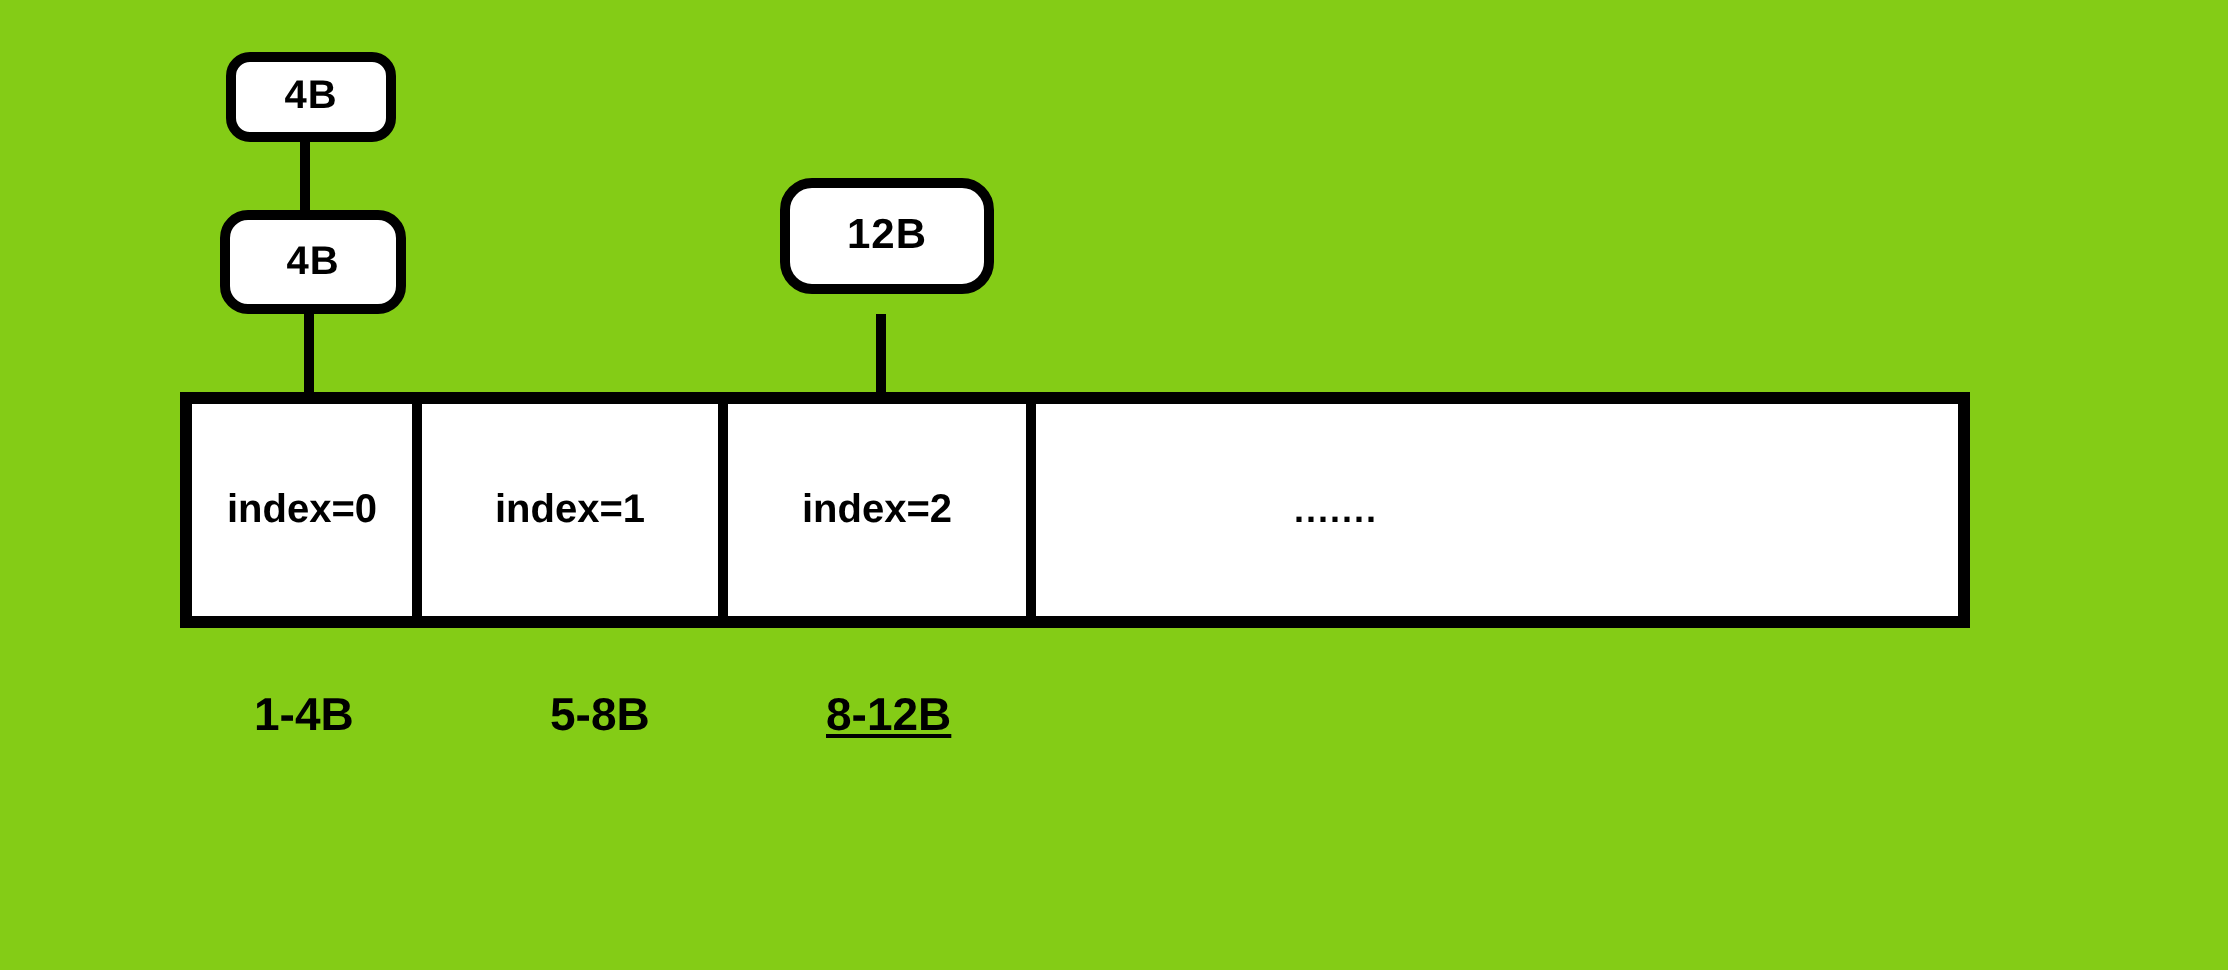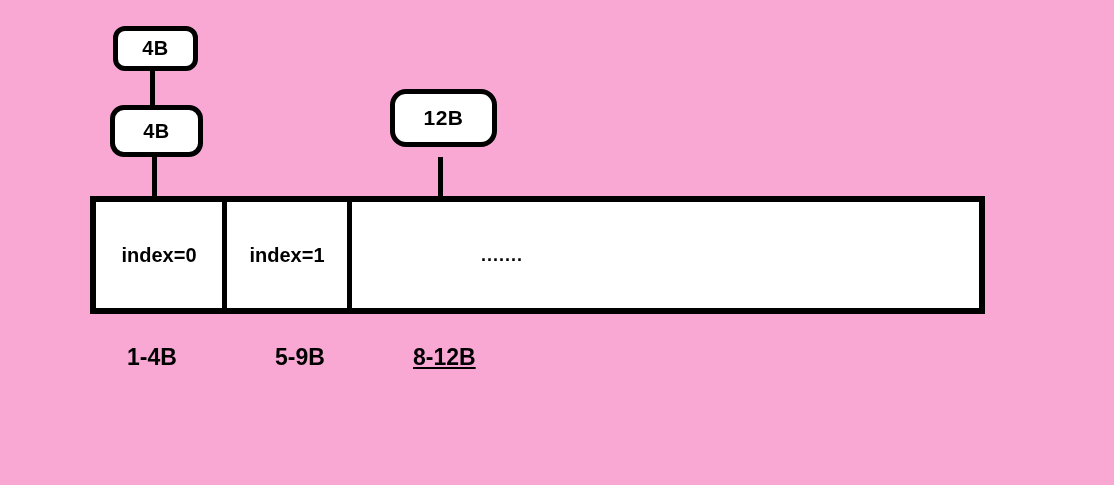--- a/index.html
+++ b/index.html
@@ -11,21 +11,21 @@
     width: 1114px;
     height: 485px;
     position: relative;
     overflow: hidden;
     font-family: "Liberation Sans", sans-serif;
     color: #000000;
   }
   .canvas {
     position: absolute;
     inset: 0;
-    background: #f9a8d4;
+    background: #84cc16;
   }
   
   .block {
     position: absolute;
     box-sizing: border-box;
     background: #ffffff;
     border: 5px solid #000000;
     display: flex;
     align-items: center;
     justify-content: center;
@@ -61,22 +61,22 @@
     box-sizing: border-box;
     border-right: 5px solid #000000;
     display: flex;
     align-items: center;
     justify-content: center;
     font-weight: 700;
     font-size: 20px;
     white-space: nowrap;
   }
   .cell:last-child { border-right: none; }
-  #cell-0    { width: 131px; }
-  #cell-1    { width: 125px; }
+  #cell-0    { width: 115px; }
+  #cell-1    { width: 153px; }
   #cell-2    { width: 154px; }
   #cell-dots { width: 300px; font-size: 18px; letter-spacing: 1px; }
   #cell-max  { flex: 1; }
   
   .size-label {
     position: absolute;
     top: 344px;
     font-weight: 700;
     font-size: 23px;
     white-space: nowrap;
@@ -105,22 +105,25 @@
   </div>
   <div class="connector" id="conn-12b-array"></div>
 
   <div class="array">
     <div class="cell" id="cell-0">
       <span>index=0</span>
     </div>
     <div class="cell" id="cell-1">
       <span>index=1</span>
     </div>
+    <div class="cell" id="cell-2">
+      <span>index=2</span>
+    </div>
     <div class="cell" id="cell-dots">
       <span>.......</span>
     </div>
   </div>
 
   <div class="size-label" id="size-label-0">1-4B</div>
-  <div class="size-label" id="size-label-1">5-9B</div>
+  <div class="size-label" id="size-label-1">5-8B</div>
   <div class="size-label" id="size-label-2">8-12B</div>
 
 </div>
 
 </body></html>

